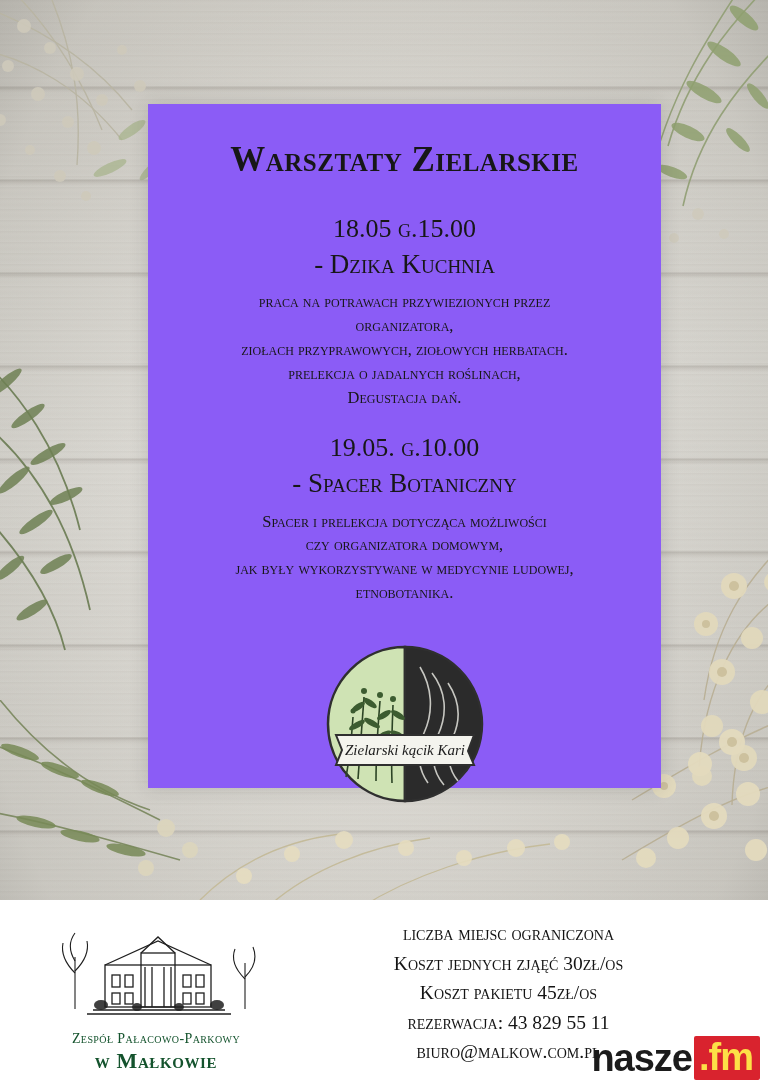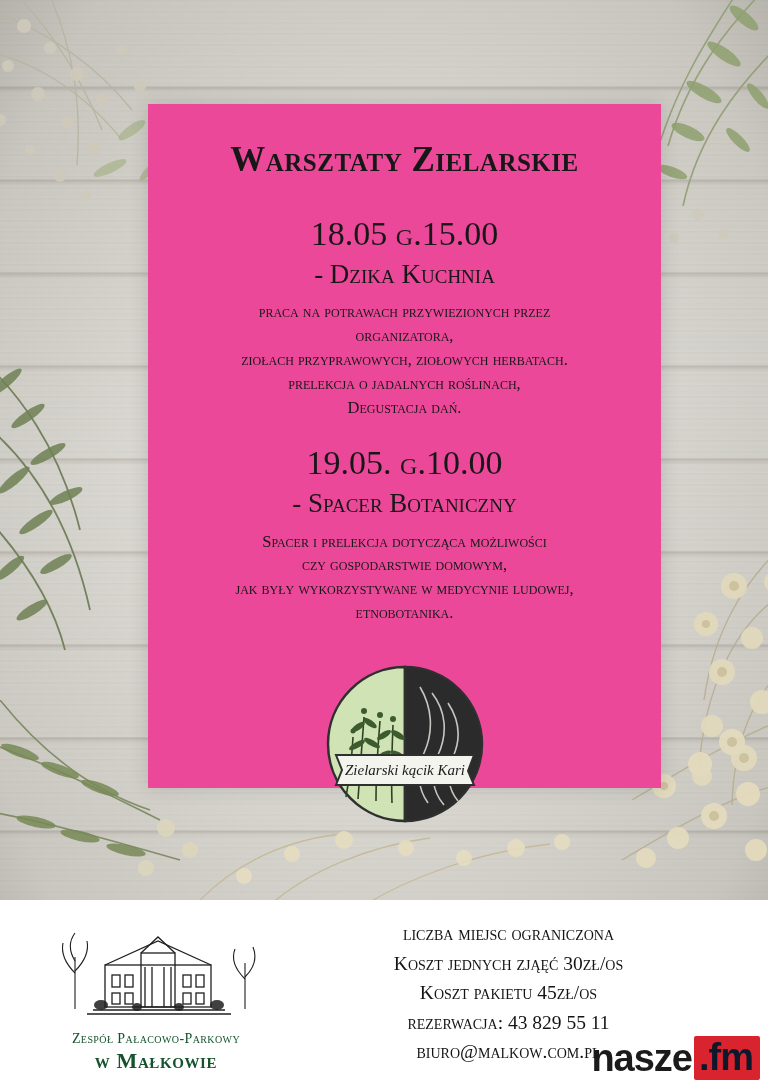--- a/index.html
+++ b/index.html
@@ -69,21 +69,21 @@
   .fol-br { top: 690px;  right: -14px; }
   .fol-bc { top: 790px;  left: 180px; }
 
   
   .card {
     position: absolute;
     left: 148px;
     top: 104px;
     width: 513px;
     height: 684px;
-    background: #ec4899;
+    background: #8b5cf6;
     box-shadow: 0 0 18px rgba(40,40,35,0.16);
   }
 
   .card-inner {
     padding: 38px 34px 0 34px;
     text-align: center;
     color: #171717;
   }
 
   .poster-title {
@@ -93,21 +93,21 @@
     font-size: 35px;
     letter-spacing: 0.5px;
     line-height: 1.05;
     margin: 0 0 34px 0;
   }
 
   .session { margin-bottom: 4px; }
 
   .session-date {
     font-variant: small-caps;
-    font-size: 34px;
+    font-size: 26px;
     line-height: 1.25;
     margin: 0;
   }
   .session-name {
     font-variant: small-caps;
     font-size: 27px;
     line-height: 1.3;
     margin: 2px 0 8px 0;
   }
   .session-desc {
@@ -180,21 +180,21 @@
     align-items: center;
     font-family: "Liberation Sans", sans-serif;
     font-weight: bold;
     font-size: 38px;
     letter-spacing: -1px;
     line-height: 1;
     padding: 6px 8px 6px 14px;
     color: #1b1b1b;
   }
   .watermark .wm-dotfm {
-    color: #0f172a;
+    color: #fde047;
     background: #d9232e;
     padding: 2px 7px 4px 5px;
     margin-left: 2px;
     border-radius: 2px;
   }
 </style>
 </head>
 <body>
 
 <div id="poster">
@@ -387,21 +387,21 @@
           <div>prelekcja o jadalnych roślinach,</div>
           <div>Degustacja dań.</div>
         </div>
       </div>
 
       <div class="session">
         <div class="session-date">19.05. g.10.00</div>
         <div class="session-name">- Spacer Botaniczny</div>
         <div class="session-desc">
           <div>Spacer i prelekcja dotycząca możliwości</div>
-          <div>czy gospodarstwie domowym,</div>
+          <div>czy organizatora domowym,</div>
           <div>jak były wykorzystywane w medycynie ludowej,</div>
           <div>etnobotanika.</div>
         </div>
       </div>
 
       <div class="logo-wrap">
         <svg width="170" height="170" viewBox="0 0 170 170">
           <defs>
             <path id="arcpath" d="M 28 98 A 58 58 0 0 0 142 98" fill="none"></path>
           </defs>

